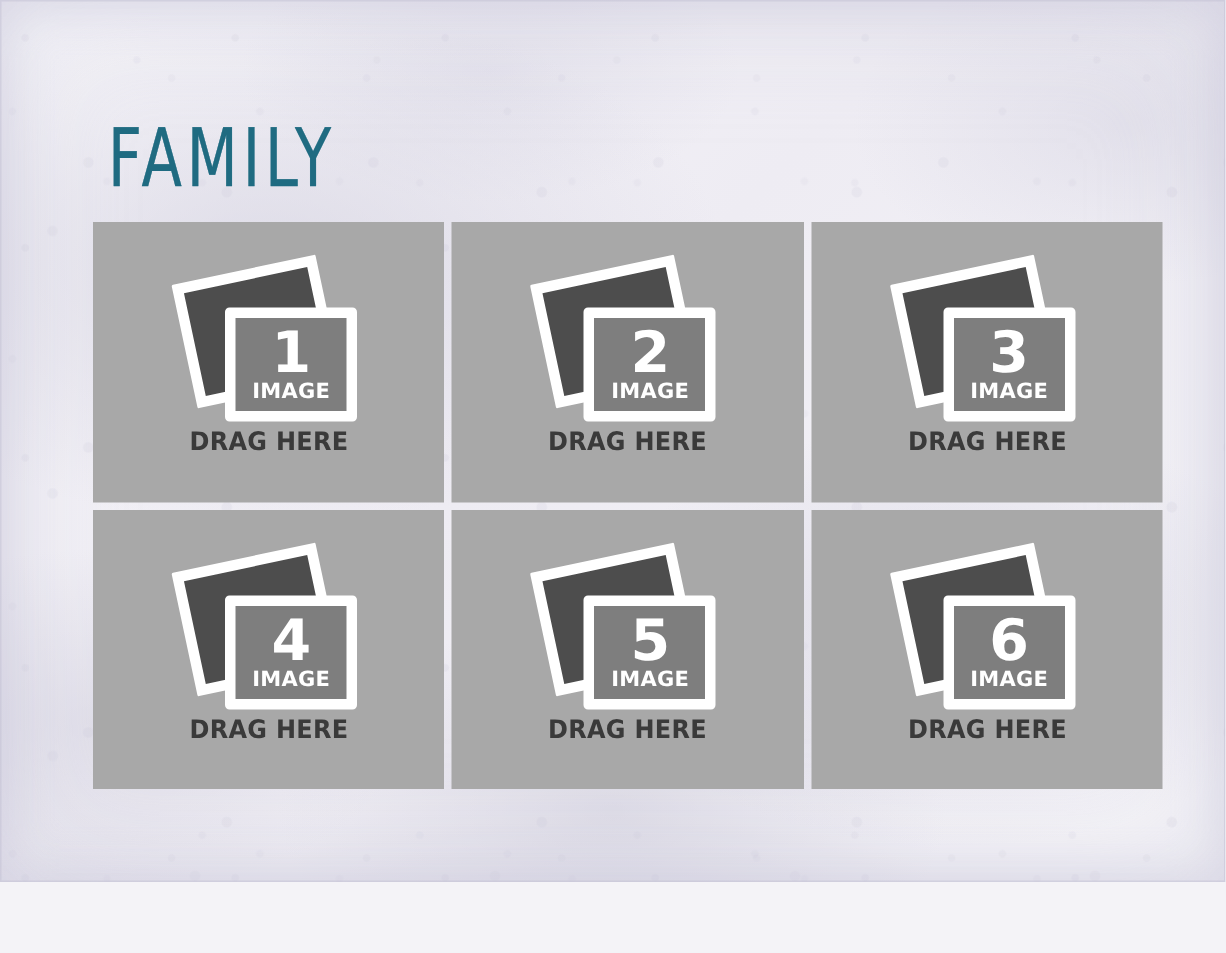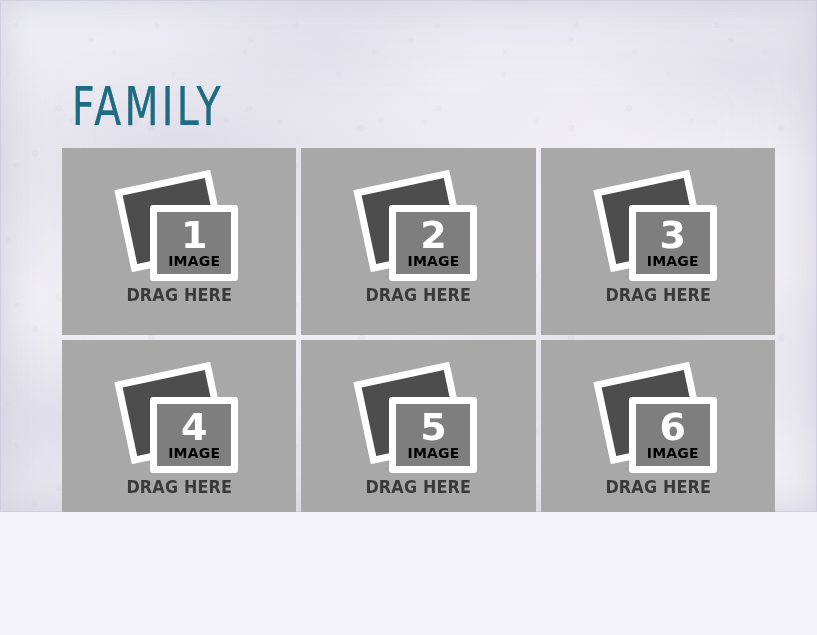--- a/index.html
+++ b/index.html
@@ -11,21 +11,21 @@
     height: 635px;
     overflow: hidden;
     font-family: "Liberation Sans", sans-serif;
     background: #f4f3f7;
   }
 
   
   .canvas {
     position: relative;
     width: 817px;
-    height: 512px;
+    height: 588px;
     overflow: hidden;
     background-color: #f3f2f6;
     background-image:
       radial-gradient(ellipse 60% 48% at 22% 30%, rgba(205,203,219,0.55) 0%, rgba(205,203,219,0) 62%),
       radial-gradient(ellipse 50% 40% at 78% 72%, rgba(203,201,218,0.50) 0%, rgba(203,201,218,0) 60%),
       radial-gradient(ellipse 42% 34% at 50% 92%, rgba(199,197,214,0.48) 0%, rgba(199,197,214,0) 65%),
       radial-gradient(ellipse 38% 30% at 8% 82%, rgba(206,204,220,0.45) 0%, rgba(206,204,220,0) 66%),
       radial-gradient(ellipse 34% 28% at 92% 14%, rgba(208,206,222,0.42) 0%, rgba(208,206,222,0) 66%),
       radial-gradient(ellipse 30% 22% at 40% 8%, rgba(210,208,224,0.40) 0%, rgba(210,208,224,0) 68%),
       linear-gradient(135deg, #f7f6fa 0%, #eeecf3 45%, #f6f5f9 100%);
@@ -145,21 +145,21 @@
   }
   .photo-icon .slot-number {
     color: #ffffff;
     font-family: "DejaVu Sans", sans-serif;
     font-weight: bold;
     font-size: 38px;
     line-height: 0.92;
     letter-spacing: 0;
   }
   .photo-icon .slot-word {
-    color: #000000;
+    color: #ffffff;
     font-family: "DejaVu Sans", sans-serif;
     font-weight: bold;
     font-size: 14px;
     line-height: 1;
     letter-spacing: 0.2px;
     margin-top: 1px;
   }
 
   .drag-label {
     font-family: "DejaVu Sans", sans-serif;

